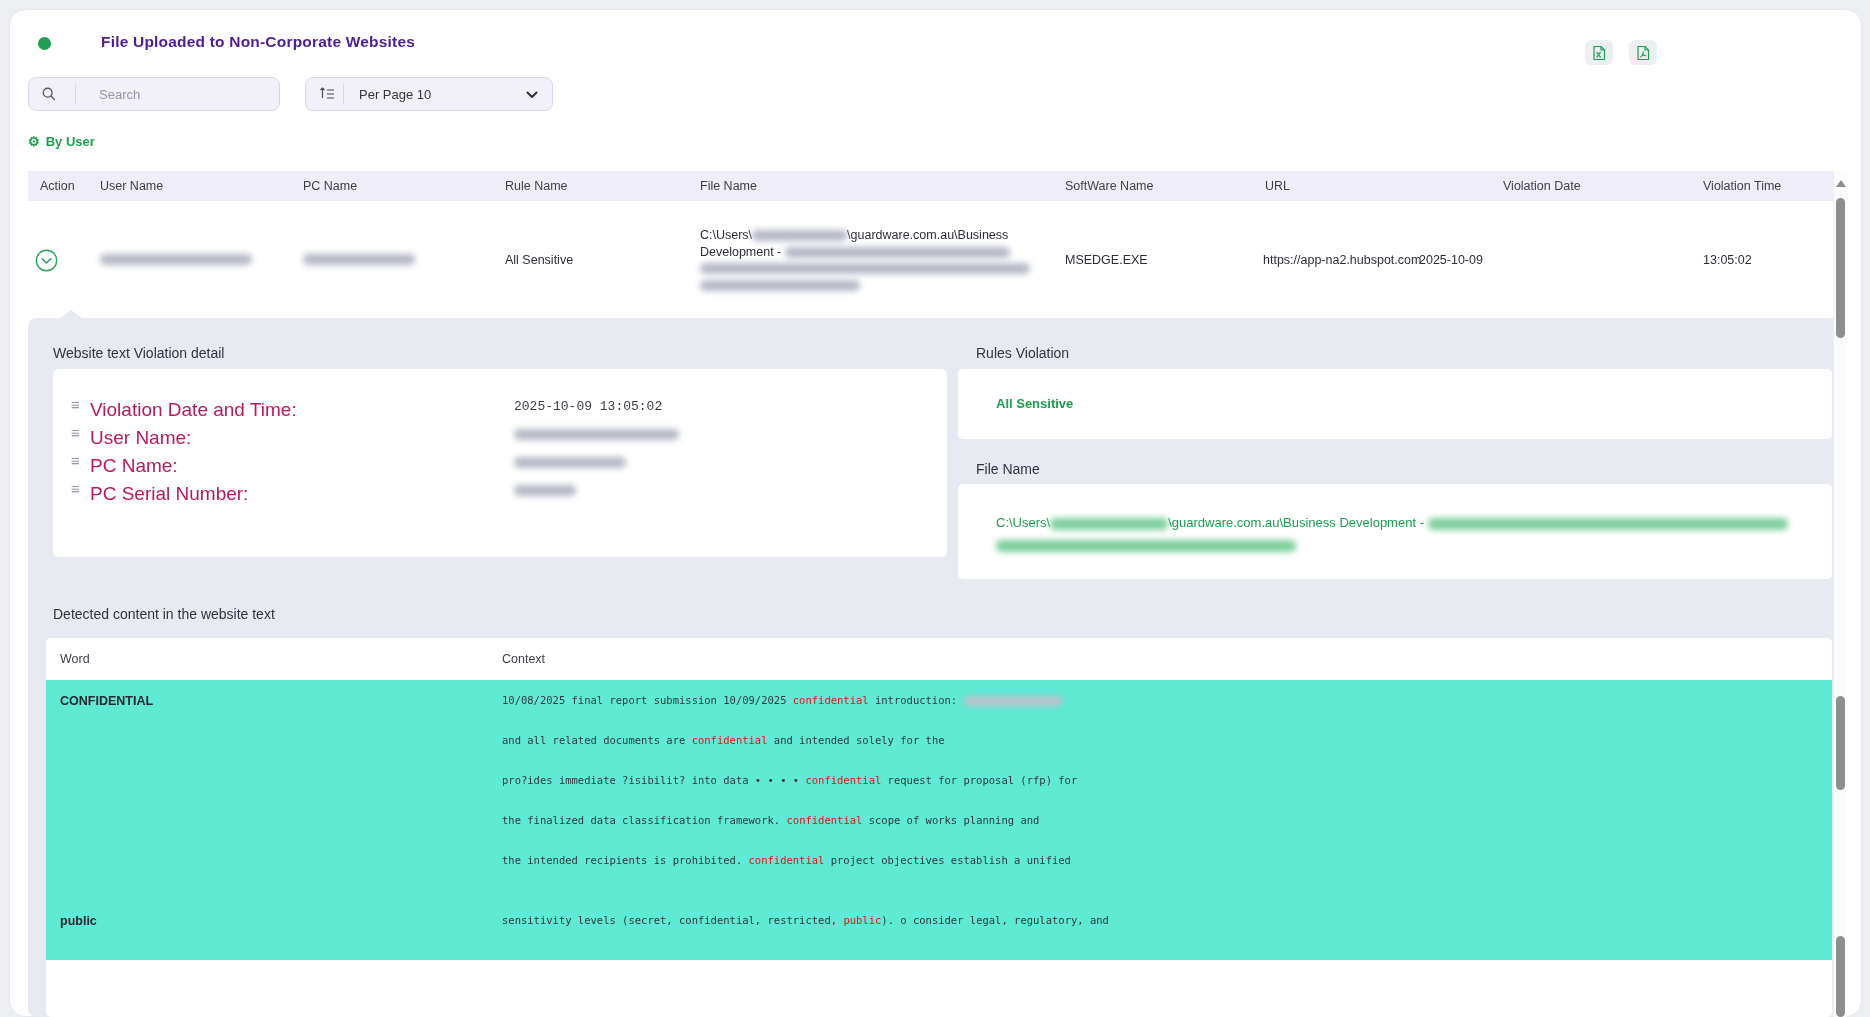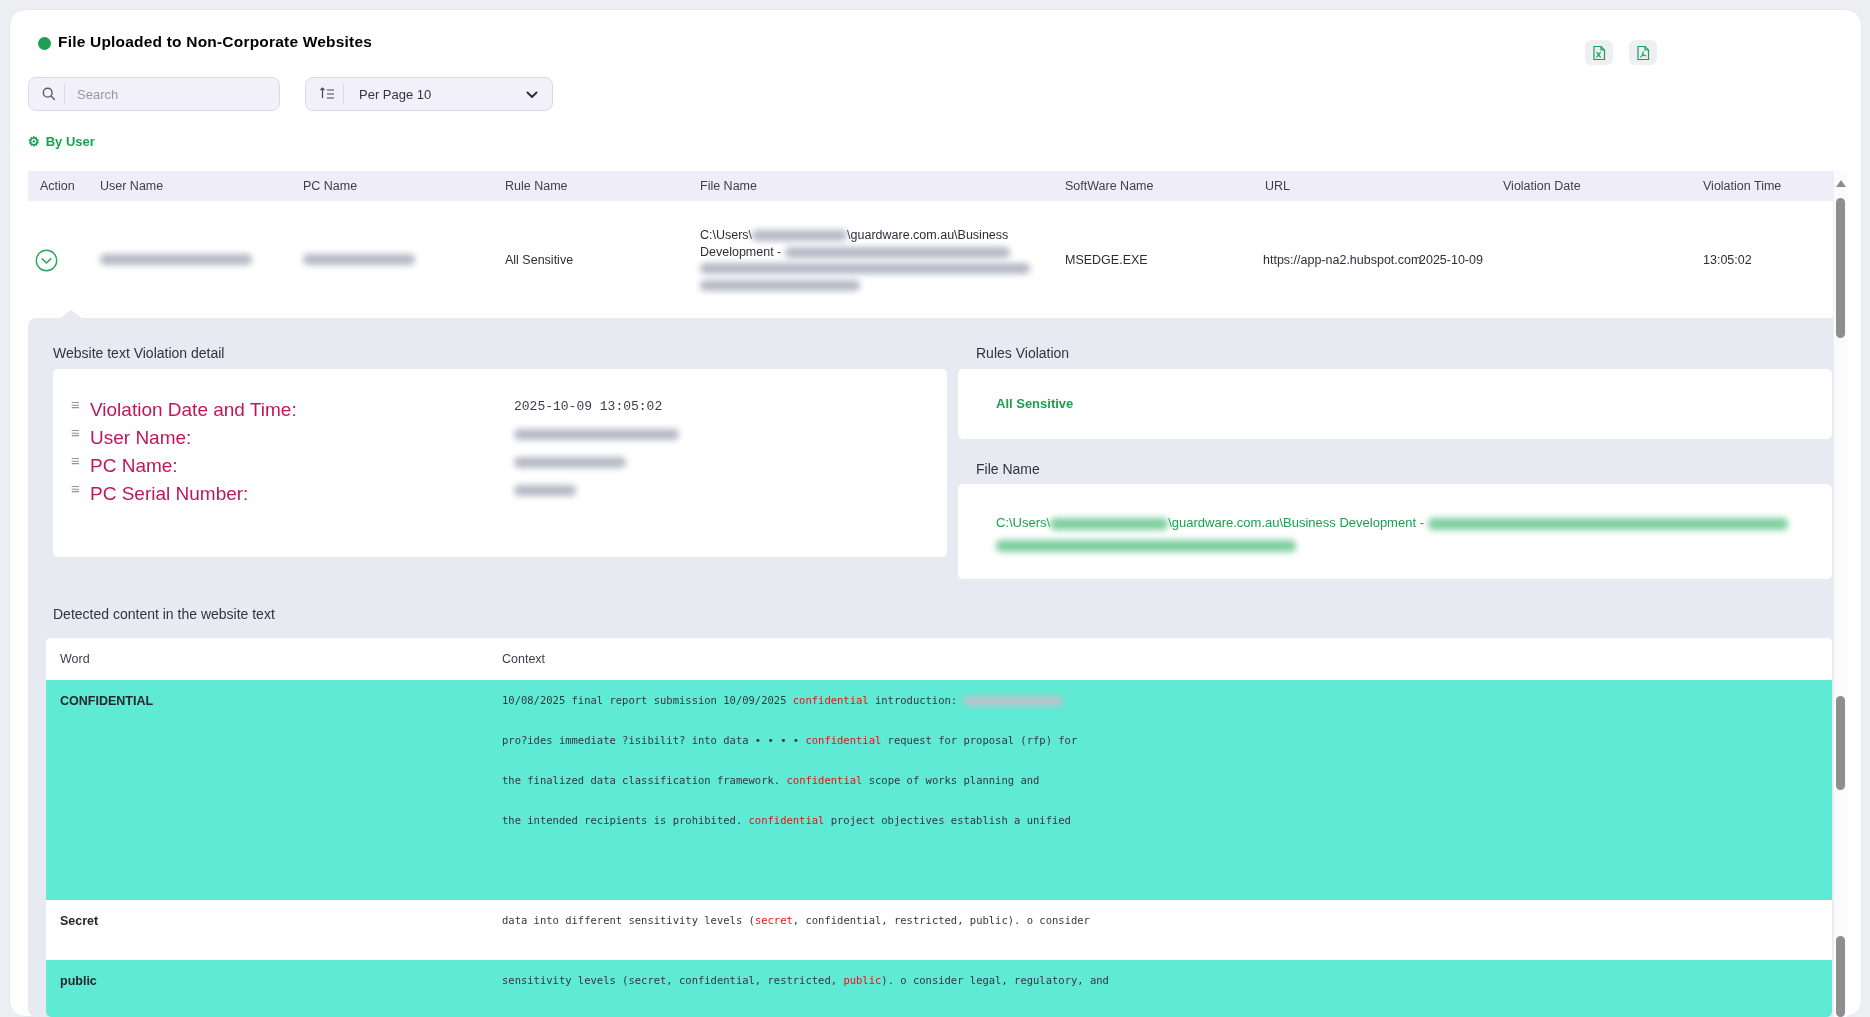--- a/index.html
+++ b/index.html
@@ -9,21 +9,21 @@
     font-family:"Liberation Sans", sans-serif;
     position:relative;
   }
   .abs{position:absolute;}
   .card{
     left:9px;top:9px;width:1853px;height:1008px;
     background:#ffffff;border:1px solid #e7e7ef;border-radius:16px;
     box-sizing:border-box;
   }
   .title-dot{width:13px;height:13px;border-radius:50%;background:#1d9e50;}
-  .page-title{font-size:15.5px;font-weight:bold;color:#000000;letter-spacing:.2px;}
+  .page-title{font-size:15.5px;font-weight:bold;color:#4c1d95;letter-spacing:.2px;margin-left:43px;}
   .exp-btn{width:28px;height:25px;background:#edf0f3;border:none;border-radius:6px;
     display:flex;align-items:center;justify-content:center;cursor:pointer;padding:0;}
   .inputbox{
     background:#f2f0f9;border:1px solid #dbd8ec;border-radius:8px;
     box-sizing:border-box;height:34px;display:flex;align-items:center;
   }
   .ib-divider{width:1px;height:20px;background:#dcd9ea;}
   .searchbox input{
     border:none;background:transparent;outline:none;
     font-family:"Liberation Sans",sans-serif;font-size:13px;color:#3a3a46;
@@ -89,21 +89,21 @@
   <span>
     <svg width="16" height="16" viewBox="0 0 16 16">
       <path d="M3 1.5h7l3.5 3.5v9.5H3z" fill="none" stroke="#1f9d55" stroke-width="1.2"></path>
       <path d="M10 1.5v3.5h3.5" fill="none" stroke="#1f9d55" stroke-width="1.2"></path>
       <circle cx="7.8" cy="9.8" r="1" fill="#1f9d55"></circle>
       <path d="M7.8 9.8l-2.4 2.6M7.8 9.8l3.4 1.1M7.8 9.8l.4-3.4" stroke="#1f9d55" stroke-width="1.1"></path>
     </svg>
   </span>
 </button>
 
-<div class="abs inputbox searchbox" style="left:28px;top:77px;width:252px;">
+<div class="abs inputbox searchbox" style="left:28px;top:77px;width:252px;justify-content:space-between;">
   <span style="padding-left:12px;">
     <svg width="16" height="16" viewBox="0 0 16 16">
       <circle cx="6.7" cy="6.7" r="4.4" fill="none" stroke="#5a5a6a" stroke-width="1.4"></circle>
       <path d="M10.2 10.2l3.3 3.3" stroke="#5a5a6a" stroke-width="1.4" stroke-linecap="round"></path>
     </svg>
   </span>
   <span class="ib-divider" style="margin-left:7px;"></span>
   <input type="text" placeholder="Search" style="">
 </div>
 
@@ -199,29 +199,24 @@
 <div class="abs dtable" style="left:46px;top:638px;width:1786px;height:379px;">
   <div class="dt-head">
     <span class="dt-th" style="left:14px;">Word</span>
     <span class="dt-th" style="left:456px;">Context</span>
   </div>
   <div id="dtRows">
       <div class="dt-row shade" style="height: 220px;">
         <span class="dt-word">CONFIDENTIAL</span>
         <div class="dt-ctx">
           <div class="cline"><span>10/08/2025 final report submission 10/09/2025 </span><span class="red">confidential</span><span> introduction: </span><span class="blur mono" style="width: 100px;"></span></div>
+          <div class="cline"><span>and all related documents are </span><span class="red">confidential</span><span> and intended solely for the</span></div>
           <div class="cline"><span>pro?ides immediate ?isibilit? into data • • • • </span><span class="red">confidential</span><span> request for proposal (rfp) for</span></div>
           <div class="cline"><span>the finalized data classification framework. </span><span class="red">confidential</span><span> scope of works planning and</span></div>
           <div class="cline"><span>the intended recipients is prohibited. </span><span class="red">confidential</span><span> project objectives establish a unified</span></div>
-        </div>
-      </div>
-      <div class="dt-row" style="height: 60px;">
-        <span class="dt-word">Secret</span>
-        <div class="dt-ctx">
-          <div class="cline"><span>data into different sensitivity levels (</span><span class="red">secret</span><span>, confidential, restricted, public). o consider</span></div>
         </div>
       </div>
       <div class="dt-row shade" style="height: 60px;">
         <span class="dt-word">public</span>
         <div class="dt-ctx">
           <div class="cline"><span>sensitivity levels (secret, confidential, restricted, </span><span class="red">public</span><span>). o consider legal, regulatory, and</span></div>
         </div>
       </div>
     </div>
 </div>

